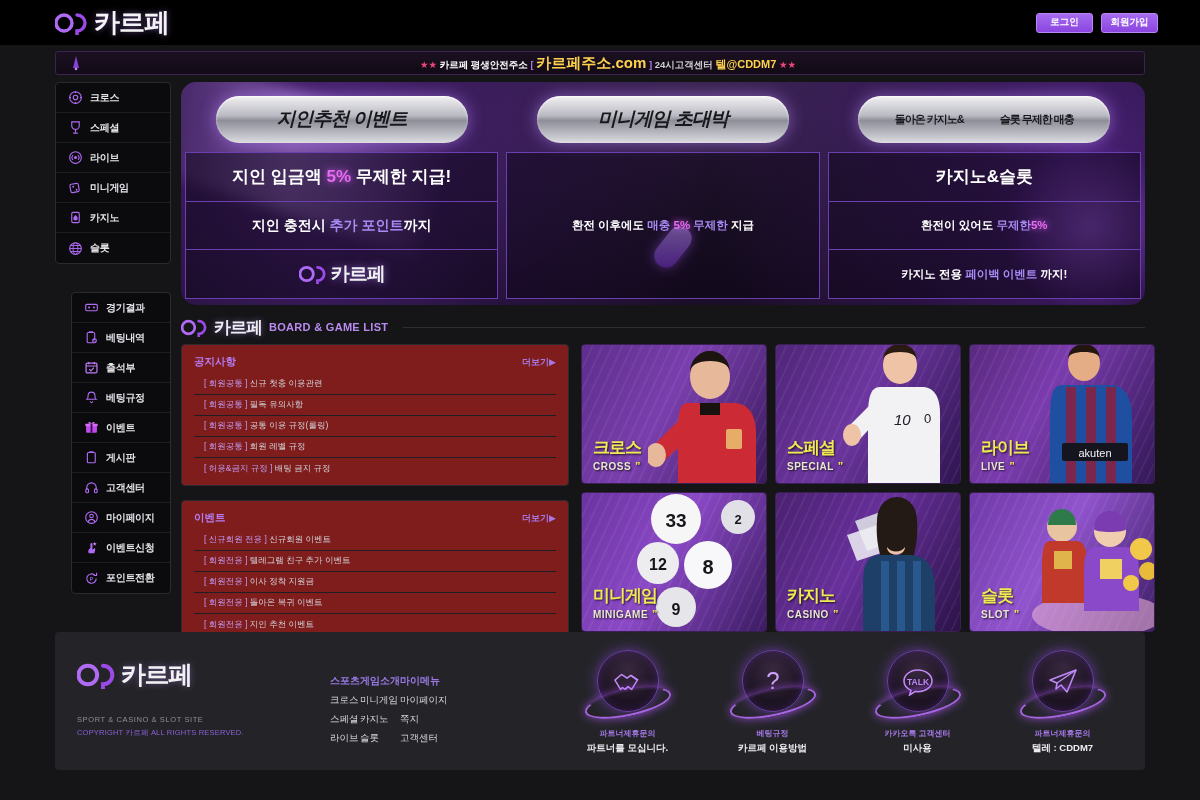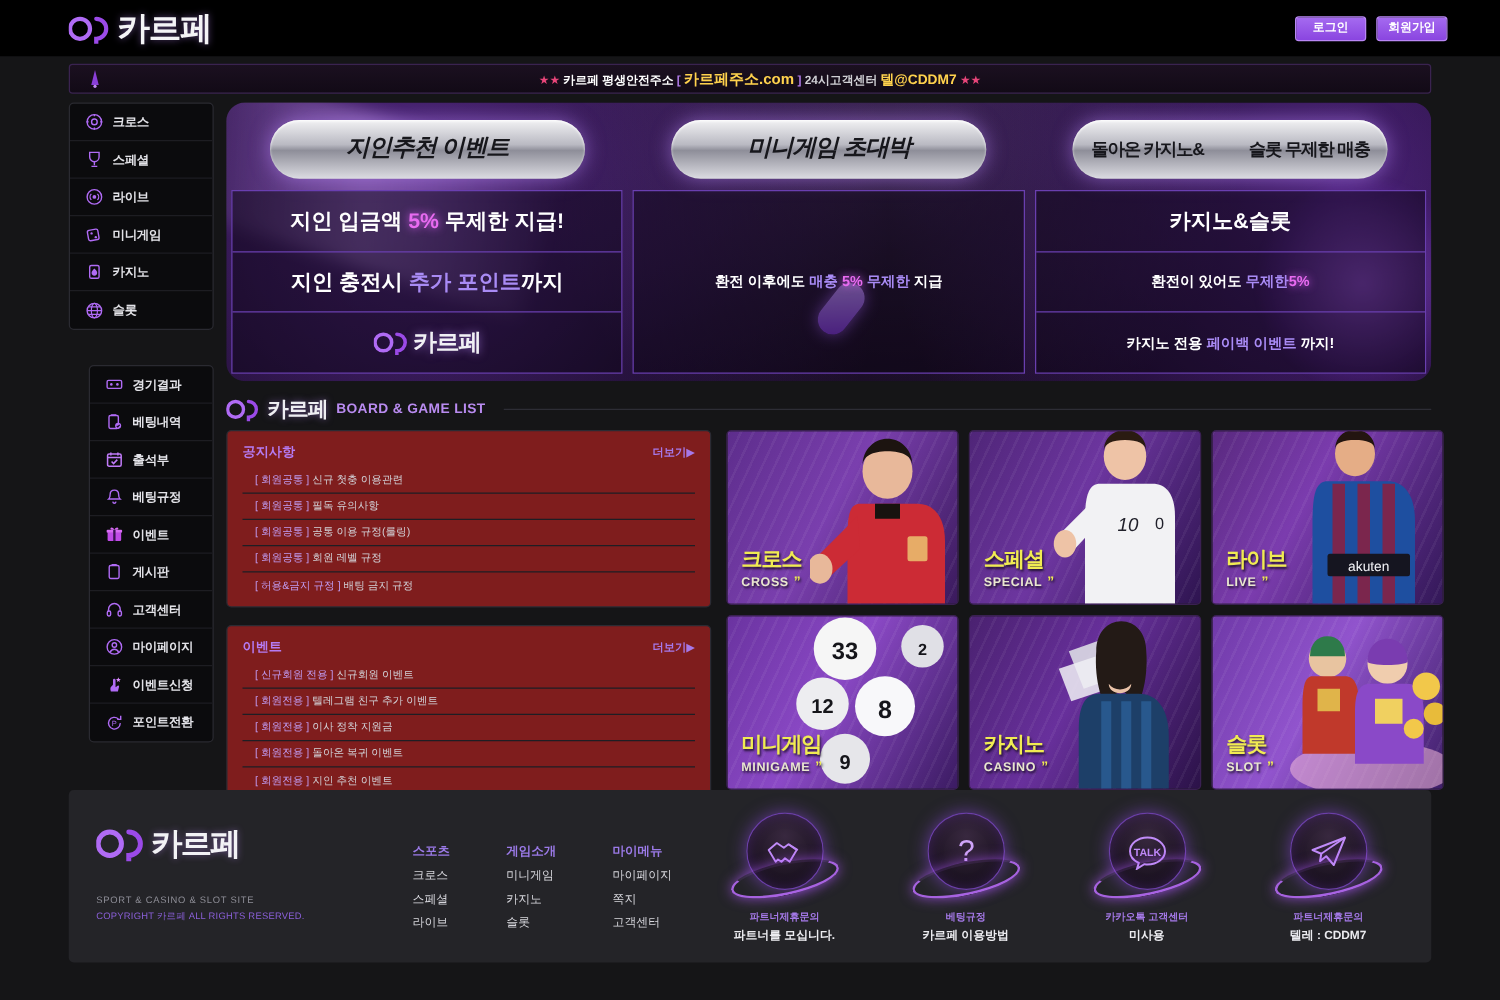--- a/index.html
+++ b/index.html
@@ -42,21 +42,21 @@
     display: flex; align-items: center; padding: 0 12px;
     overflow: hidden;
   }
   .notice-ico { width: 16px; height: 16px; flex: 0 0 16px; }
   .notice-text {
     flex: 1; text-align: center; font-size: 9.5px; font-weight: 700;
     white-space: nowrap;
   }
   .n-star { color: #e8457a; }
   .n-w { color: #ffffff; }
-  .n-y { color: #ffd24d; font-size: 12px; }
+  .n-y { color: #ffd24d; font-size: 15px; }
   .n-br { color: #b07be8; }
   .n-g { color: #cfcfd4; }
   .n-tel { color: #ffd24d; font-size: 11px; }
 
   
   .wrap { position: absolute; left: 55px; top: 82px; width: 1090px; }
 
   
   .sidebar { position: absolute; left: 0; top: 0; width: 116px; }
   .side-group {
@@ -106,36 +106,36 @@
   .ban-col { flex: 1; position: relative; }
   .ban-title {
     position: absolute; top: 14px; left: 50%; transform: translateX(-50%);
     width: 252px; height: 47px; border-radius: 24px;
     background: linear-gradient(180deg,#f2f2f4 0%, #b9b9c2 42%, #8e8e99 52%, #dcdce2 100%);
     box-shadow: 0 0 16px rgba(190,140,255,.55), inset 0 1px 2px rgba(255,255,255,.9);
     display: flex; align-items: center; justify-content: center;
     color: #17171c; font-size: 19px; font-weight: 700;
     font-style: italic; letter-spacing: -1px; text-align: center; line-height: 1.1;
   }
-  .ban-title.two { font-size: 14px; font-style: normal; }
+  .ban-title.two { font-size: 11px; font-style: normal; }
   .ban-title.two span { display: block; }
   .ban-title.two .l2 { margin-left: 36px; }
   .ban-rows {
     position: absolute; left: 4px; right: 4px; top: 70px; bottom: 6px;
     border: 1px solid #6a3fb0; display: flex; flex-direction: column;
     background: rgba(6,2,12,.45);
   }
   .ban-row {
     flex: 1; display: flex; align-items: center; justify-content: center;
     border-bottom: 1px solid #6a3fb0; color: #fff; text-align: center;
     padding: 0 0;
   }
   .ban-row:last-child { border-bottom: none; }
   .r-big { font-size: 17px; font-weight: 700; }
-  .r-mid { font-size: 17px; font-weight: 700; }
+  .r-mid { font-size: 14px; font-weight: 700; }
   .r-sm  { font-size: 11.5px; font-weight: 700; }
   .hl-pink { color: #e86bf0; text-shadow: 0 0 7px rgba(230,100,255,.9); }
   .hl-violet { color: #a98bf5; }
   .hl-white { color: #fff; }
   .ban-logo-row { display: flex; align-items: center; justify-content: center; gap: 5px; }
   .ban-logo-txt {
     font-size: 19px; font-weight: 700; color: #f0f0f4; letter-spacing: -1px;
     text-shadow: 0 0 8px rgba(190,140,255,.6);
   }
 
@@ -208,21 +208,21 @@
     background: #242428; border-radius: 4px;
   }
   .f-logo { position: absolute; left: 22px; top: 26px; width: 200px; }
   .f-logo-row { display: flex; align-items: center; gap: 6px; }
   .f-brand {
     font-size: 25px; font-weight: 700; color: #f2f2f5; letter-spacing: -1.5px;
     text-shadow: 0 0 6px rgba(190,140,255,.45);
   }
   .f-tag { font-size: 7.5px; color: #8e8e97; letter-spacing: .6px; margin-top: 24px; }
   .f-copy { font-size: 7.5px; color: #8a5fd8; letter-spacing: .2px; margin-top: 4px; }
-  .f-cols { position: absolute; left: 275px; top: 42px; display: flex; gap: 45px; }
+  .f-cols { position: absolute; left: 275px; top: 42px; display: flex; }
   .f-col { display: flex; flex-direction: column; gap: 6px; }
   .f-col-h { font-size: 10px; font-weight: 700; color: #9b7ae8; }
   .f-col a { font-size: 9.5px; color: #d6d6dc; text-decoration: none; cursor: pointer; }
   .f-icons { position: absolute; left: 500px; top: 18px; width: 580px; display: flex; }
   .f-ic { flex: 1; position: relative; text-align: center; }
   .f-circle {
     width: 62px; height: 62px; margin: 0 auto; border-radius: 50%;
     background: radial-gradient(circle at 50% 30%, #38283f 0%, #1a121f 70%, #120c16 100%);
     border: 1px solid #6b3fa8;
     box-shadow: 0 0 14px rgba(160,80,255,.5), inset 0 0 10px rgba(120,60,190,.35);

